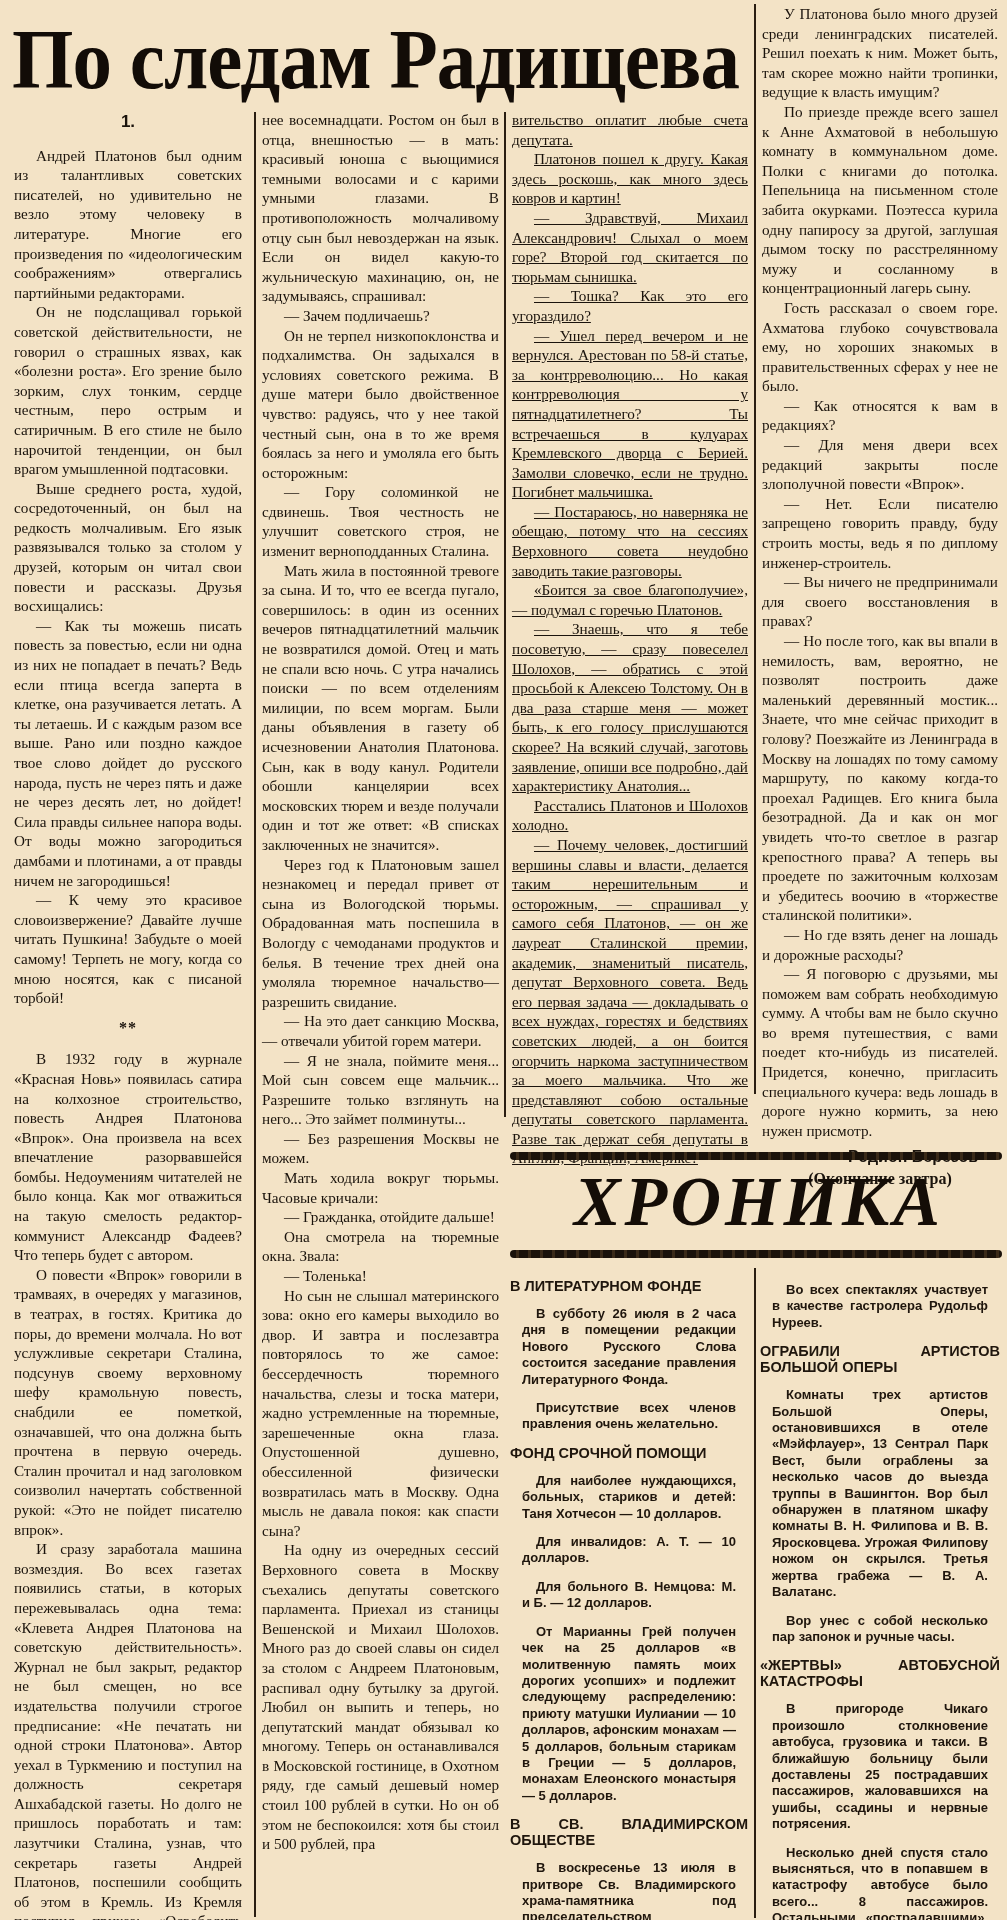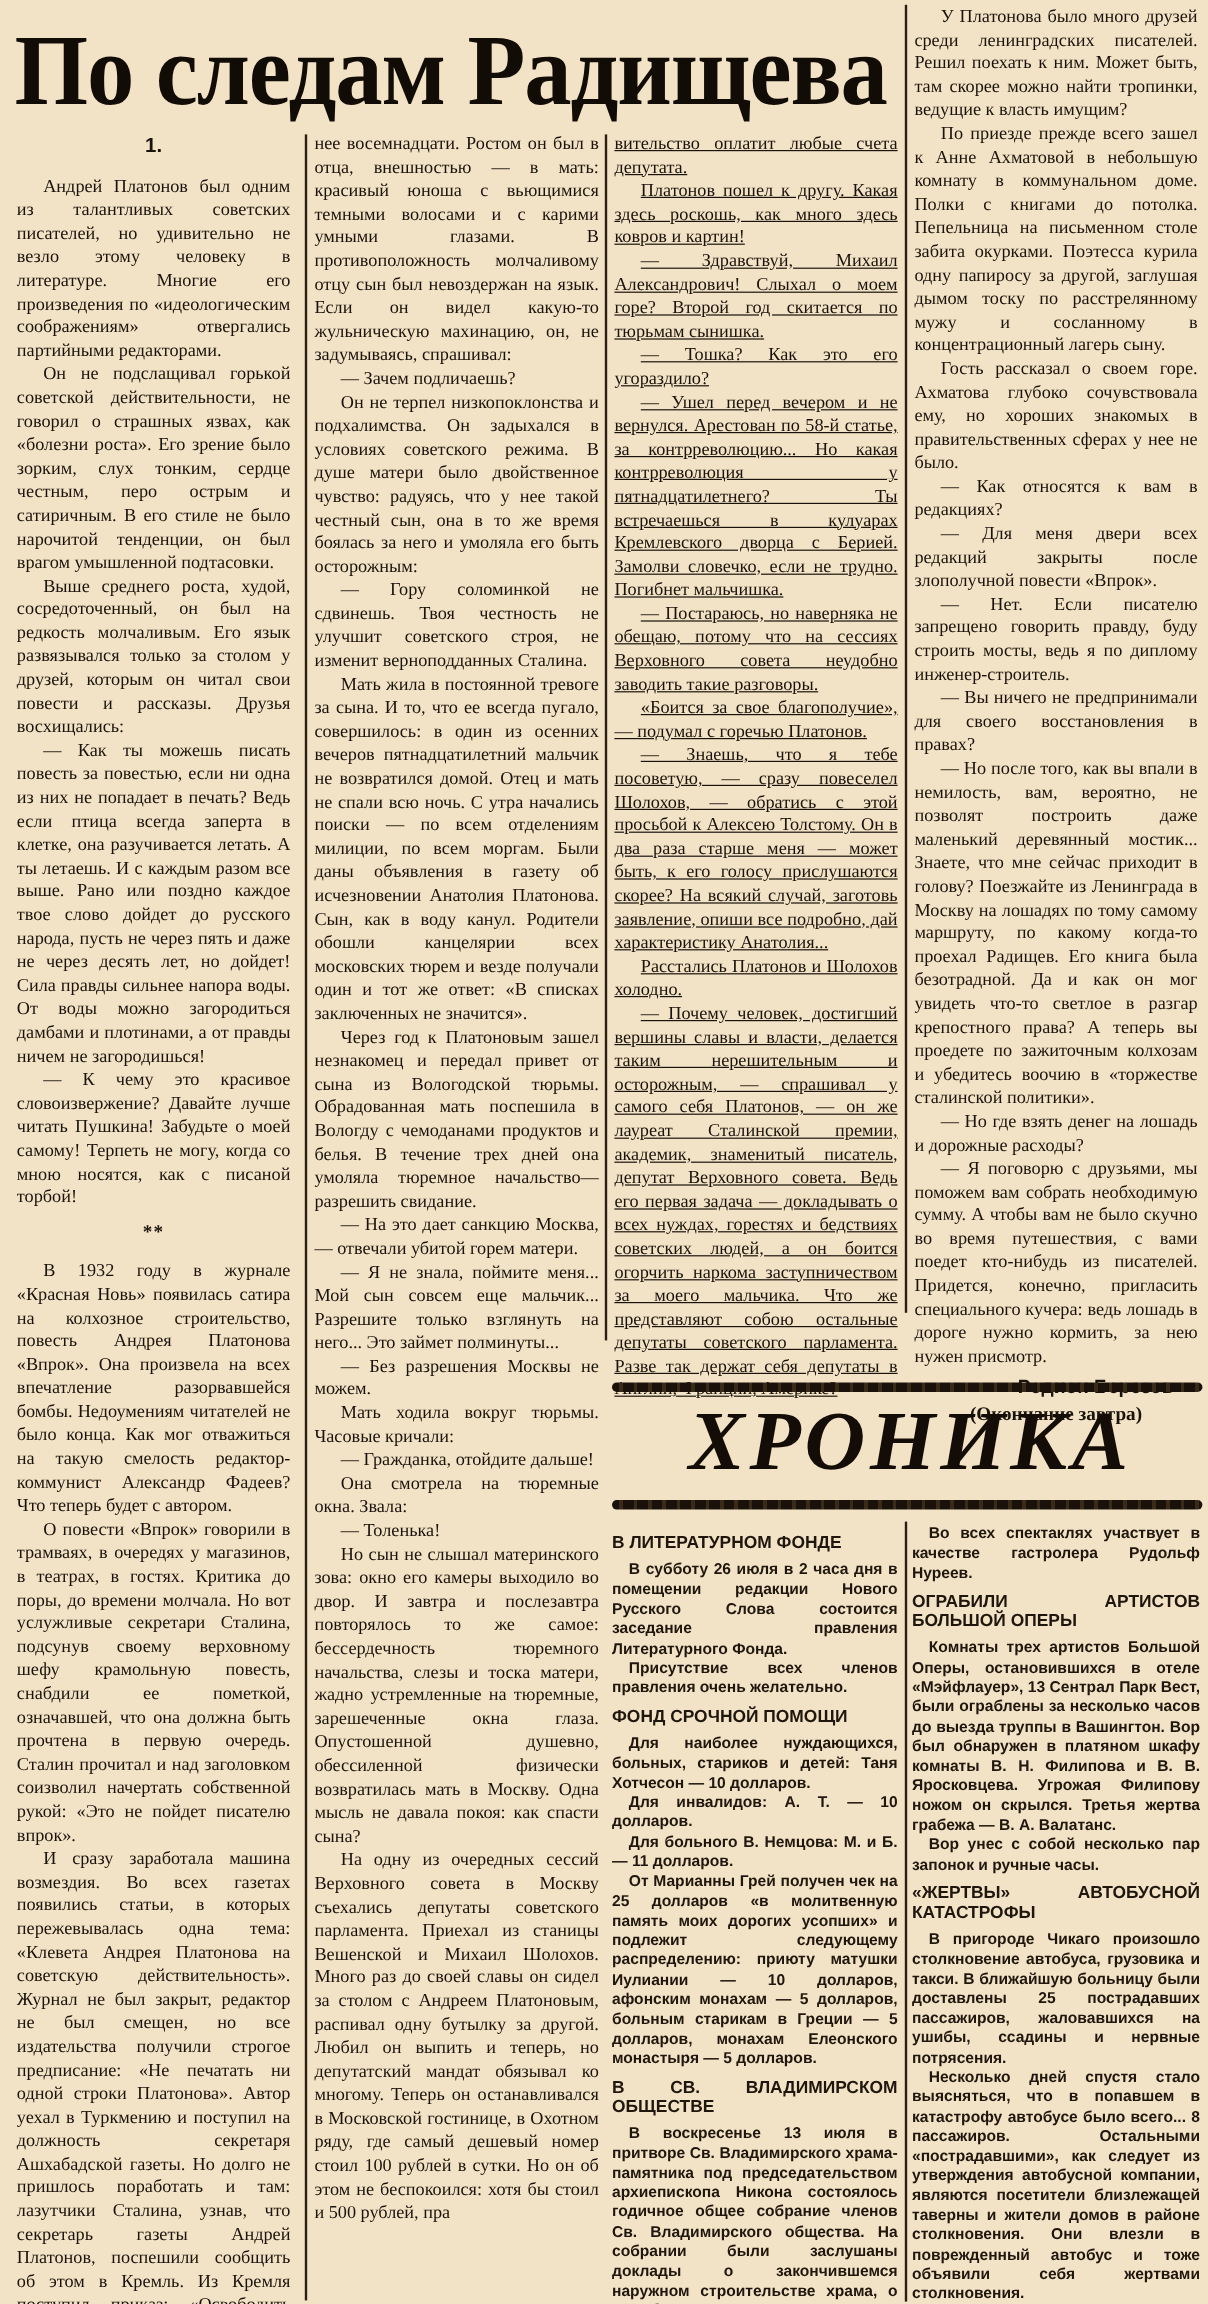--- a/index.html
+++ b/index.html
@@ -39,21 +39,21 @@
   .chronicle-title {
     position:absolute; left:516px; top:1162px; width:486px; height:80px;
     font-family:"Liberation Serif", serif; font-weight:bold; font-style:italic;
     font-size:70px; line-height:80px; text-align:center; letter-spacing:4px;
     color:#140d07;
   }
   .chr {
     position:absolute; font-family:"Liberation Sans", sans-serif;
     font-size:13px; line-height:16.4px; text-align:justify; font-weight:bold; color:#1f160d;
   }
-  .chr p { margin:0; text-indent:14px; }
+  .chr p { margin:12px; text-indent:14px; }
   .chr h3 { margin:8px 0 6px 0; font-size:14.5px; line-height:16px; font-weight:bold; text-transform:uppercase; }
   .k1 { left:510px; top:1270px; width:238px; }
   .k2 { left:760px; top:1270px; width:240px; }
 </style>
 </head>
 <body>
 
 <div class="page">
 
   <div class="headline">По следам Радищева</div>
@@ -127,21 +127,21 @@
   <div class="chronicle-title">ХРОНИКА</div>
   <div class="wavy" style="top:1250px;"></div>
 
   <div class="chr k1">
     <h3>В ЛИТЕРАТУРНОМ ФОНДЕ</h3>
     <p>В субботу 26 июля в 2 часа дня в помещении редакции Нового Русского Слова состоится заседание правления Литературного Фонда.</p>
     <p>Присутствие всех членов правления очень желательно.</p>
     <h3>ФОНД СРОЧНОЙ ПОМОЩИ</h3>
     <p>Для наиболее нуждающихся, больных, стариков и детей: Таня Хотчесон — 10 долларов.</p>
     <p>Для инвалидов: А. Т. — 10 долларов.</p>
-    <p>Для больного В. Немцова: М. и Б. — 11 долларов.</p>
+    <p>Для больного В. Немцова: М. и Б. — 12 долларов.</p>
     <p>От Марианны Грей получен чек на 25 долларов «в молитвенную память моих дорогих усопших» и подлежит следующему распределению: приюту матушки Иулиании — 10 долларов, афонским монахам — 5 долларов, больным старикам в Греции — 5 долларов, монахам Елеонского монастыря — 5 долларов.</p>
     <h3>В СВ. ВЛАДИМИРСКОМ ОБЩЕСТВЕ</h3>
     <p>В воскресенье 13 июля в притворе Св. Владимирского храма-памятника под председательством архиепископа Никона состоялось годичное общее собрание членов Св. Владимирского общества. На собрании были заслушаны доклады о закончившемся наружном строительстве храма, о приобретении соседнего земельного участка, о предстоящем внутреннем устройстве храма и о денежных средствах и пожертвованиях.</p>
 
   </div>
 
   <div class="chr k2">
     <p>Во всех спектаклях участвует в качестве гастролера Рудольф Нуреев.</p>
     <h3>ОГРАБИЛИ АРТИСТОВ БОЛЬШОЙ ОПЕРЫ</h3>
     <p>Комнаты трех артистов Большой Оперы, остановившихся в отеле «Мэйфлауер», 13 Сентрал Парк Вест, были ограблены за несколько часов до выезда труппы в Вашингтон. Вор был обнаружен в платяном шкафу комнаты В. Н. Филипова и В. В. Яросковцева. Угрожая Филипову ножом он скрылся. Третья жертва грабежа — В. А. Валатанс.</p>

